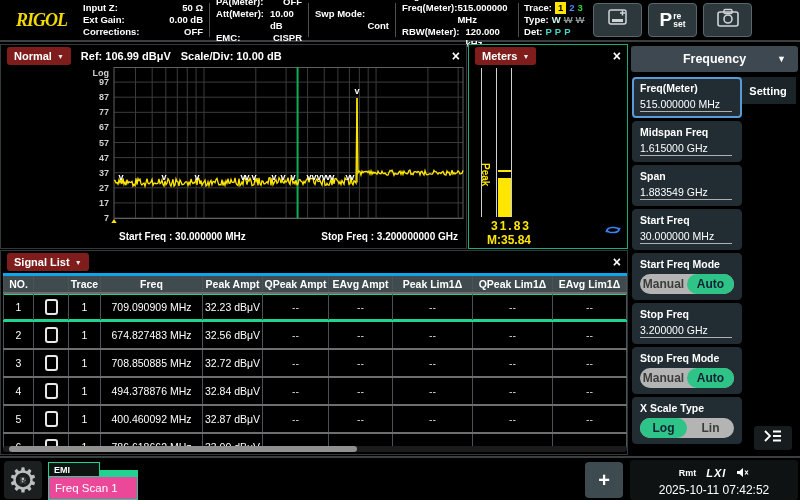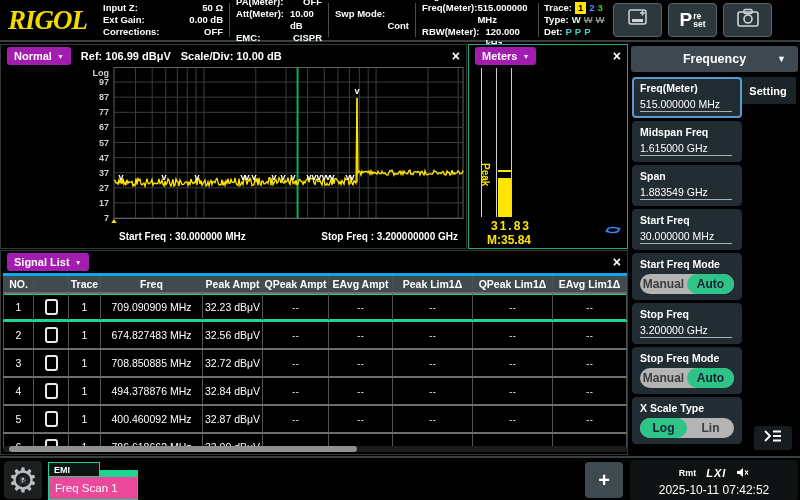--- a/index.html
+++ b/index.html
@@ -4,40 +4,40 @@
 <style>
   * { margin:0; padding:0; box-sizing:border-box; }
   html,body { width:800px; height:500px; background:#000; overflow:hidden;
     font-family:"Liberation Sans", sans-serif; color:#fff; }
   #root { position:relative; width:800px; height:500px; background:#000; }
 
   
   #topbar { position:absolute; left:0; top:0; width:800px; height:42px;
     background:#000; border-bottom:2px solid #3a3f41; display:flex; align-items:center; }
   .logo { font-family:"Liberation Serif", serif; font-weight:900; font-style:italic;
-    color:#f2d900; font-size:27px; letter-spacing:-1px; padding:0 10px 0 8px; }
+    color:#f2d900; font-size:18px; letter-spacing:-1px; padding:0 10px 0 8px;margin-left:8px; }
   .tb-group { font-size:9.5px; font-weight:bold; line-height:12px; padding:0 6px; }
   .tb-row { display:flex; justify-content:space-between; gap:6px; }
   .tb-div { width:1px; height:34px; background:#4a5052; }
   .trace-grp { font-size:9.5px; font-weight:bold; line-height:12px; padding:0 5px; }
   .trace-row { display:flex; justify-content:flex-start; align-items:center; gap:3px; }
   .tr1 { background:#ffe600; color:#000; padding:0 3px; }
   .tr2 { color:#4a8aff; } .tr3 { color:#35d43c; }
   .ty1 { color:#d8f6f2; } .tydim { color:#8a9294; text-decoration:line-through; }
   .det { color:#45d6c8; }
   .tb-buttons { display:flex; gap:6px; margin-left:8px; }
   .tb-btn { width:49px; height:34px; background:#2c383c; border:1px solid #5a666a;
     border-radius:4px; display:flex; align-items:center; justify-content:center; gap:1px; }
   .preset-p { font-size:19px; font-weight:bold; }
   .preset-stack { display:flex; flex-direction:column; font-size:8.5px; font-weight:bold; line-height:8px; }
 
   
   .window { position:absolute; background:#000; border:1px solid #32393b; }
   .win-header { height:22px; display:flex; align-items:center; padding:0 6px; gap:10px; }
-  .dd-btn { background:#a21caf; border-radius:3px; font-size:11px; font-weight:bold;
+  .dd-btn { background:#7f1d1d; border-radius:3px; font-size:11px; font-weight:bold;
     padding:1px 7px; display:flex; align-items:center; gap:5px; height:18px;text-align:right; }
   .dd-caret { font-size:7px; color:#e8e8e8; }
   .win-close { margin-left:auto; font-size:14px; font-weight:bold; color:#fff; line-height:14px; }
   .hdr-text { font-size:11px; font-weight:bold; }
 
   #spectrum-win { left:0; top:44px; width:467px; height:205px; }
   #spec-svg { position:absolute; left:0; top:22px; }
   .spec-foot { position:absolute; bottom:6px; font-size:10px; font-weight:bold; color:#fff; }
 
   #meters-win { left:468px; top:44px; width:160px; height:205px; border:1px solid #1fa97f; }

